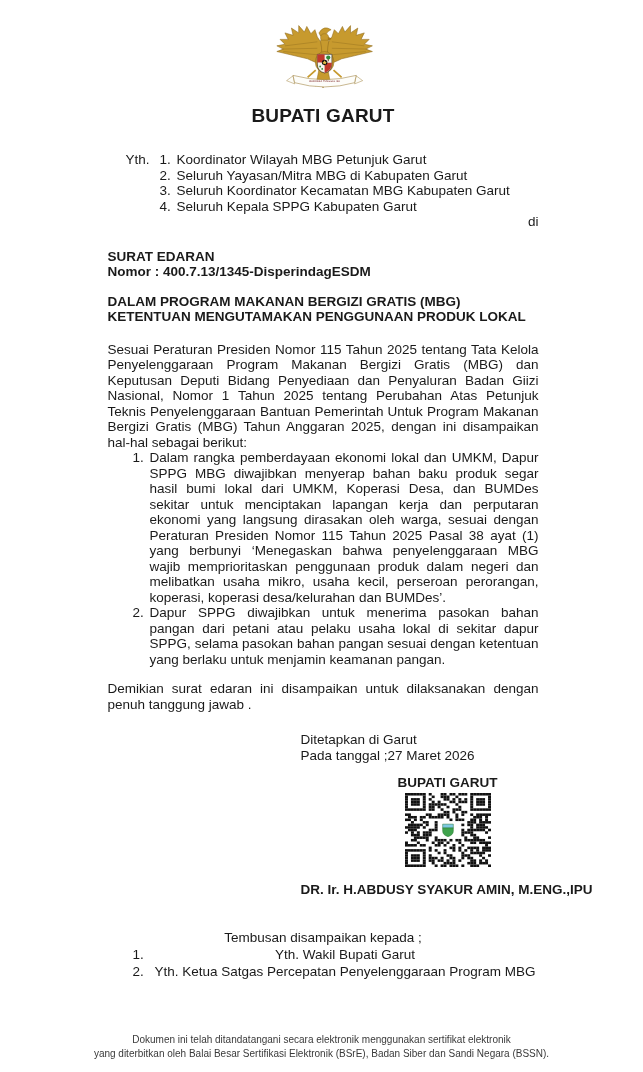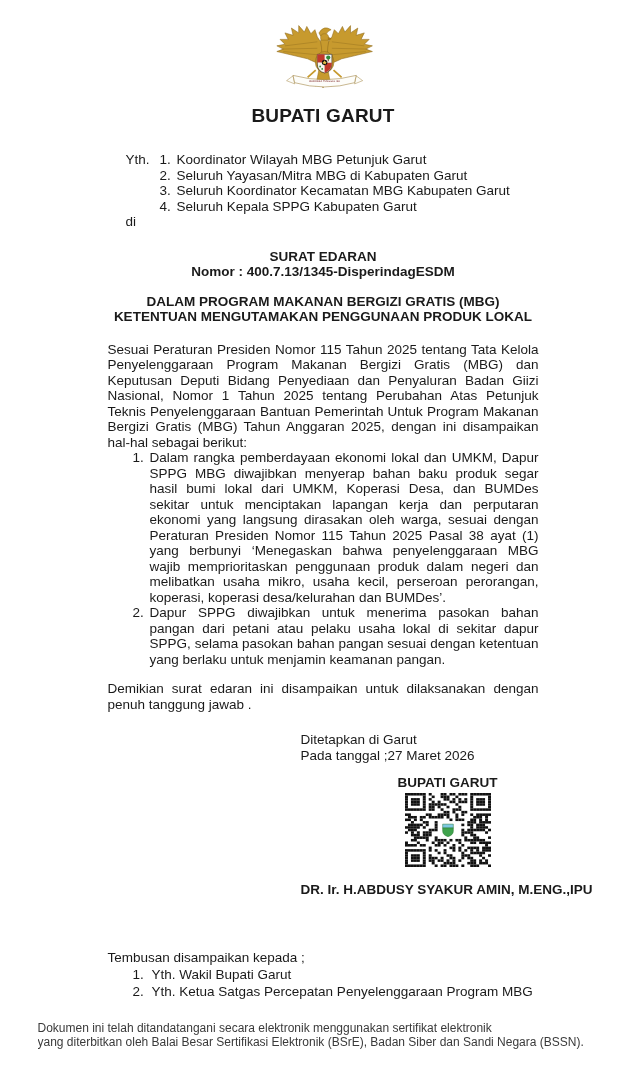--- a/index.html
+++ b/index.html
@@ -28,50 +28,51 @@
     margin-top: 13px;
     letter-spacing: 0.2px;
   }
 
   
   .recipients { margin-top: 26px; display: flex; margin-left: 18px; }
   .recipients .salutation { flex: 0 0 auto; }
   ol { margin: 0; }
   .recipients ol { list-style: decimal; padding-left: 21px; margin-left: 4px; }
   .recipients li { padding-left: 2px; }
-  .di-line { margin-left: 18px; margin-top: 0; }
+  .di-line { margin-left: 18px; margin-top: 0; text-align: right; }
   .di-place { margin-left: 67px; }
 
   
-  .subject { text-align: center; font-weight: bold; margin-top: 19px; }
+  .subject { text-align: left; font-weight: bold; margin-top: 19px; }
   .subject .gap { height: 14px; }
 
   
   .intro { margin-top: 17px; text-align: justify; }
   .points { list-style: decimal; padding-left: 40px; margin-top: 0; }
   .points li { text-align: justify; padding-left: 2px; }
   .closing { margin-top: 14px; text-align: justify; }
 
   
   .sigblock { margin-left: 193px; margin-top: 20px; width: 294px; }
   .sig-title { text-align: center; font-weight: bold; margin-top: 12px; }
   .qr-wrap { width: 86px; height: 74px; margin: 2px auto 0 auto; }
   .qr-wrap svg { display: block; width: 100%; height: 100%; }
   .signer-name { font-weight: bold; margin-top: 15px; white-space: nowrap; }
 
   
-  .tembusan { margin-top: 53px; }
+  .tembusan { margin-top: 33px; text-align: center; }
   .tembusan ol { list-style: decimal; padding-left: 40px; }
   .tembusan li { padding-left: 4px; line-height: 17.5px; }
 
   
   .footer {
     position: absolute;
-    left: 0; right: 0; bottom: 23px;
-    font-size: 12px;
+    left: 0; right: 0; bottom: 12px;
+    text-align: center;
+    font-size: 10px;
     line-height: 13.5px;
     color: #3a3a3a;
   }
 </style>
 </head>
 <body>
 
 <div class="page">
   <div class="content">
 

